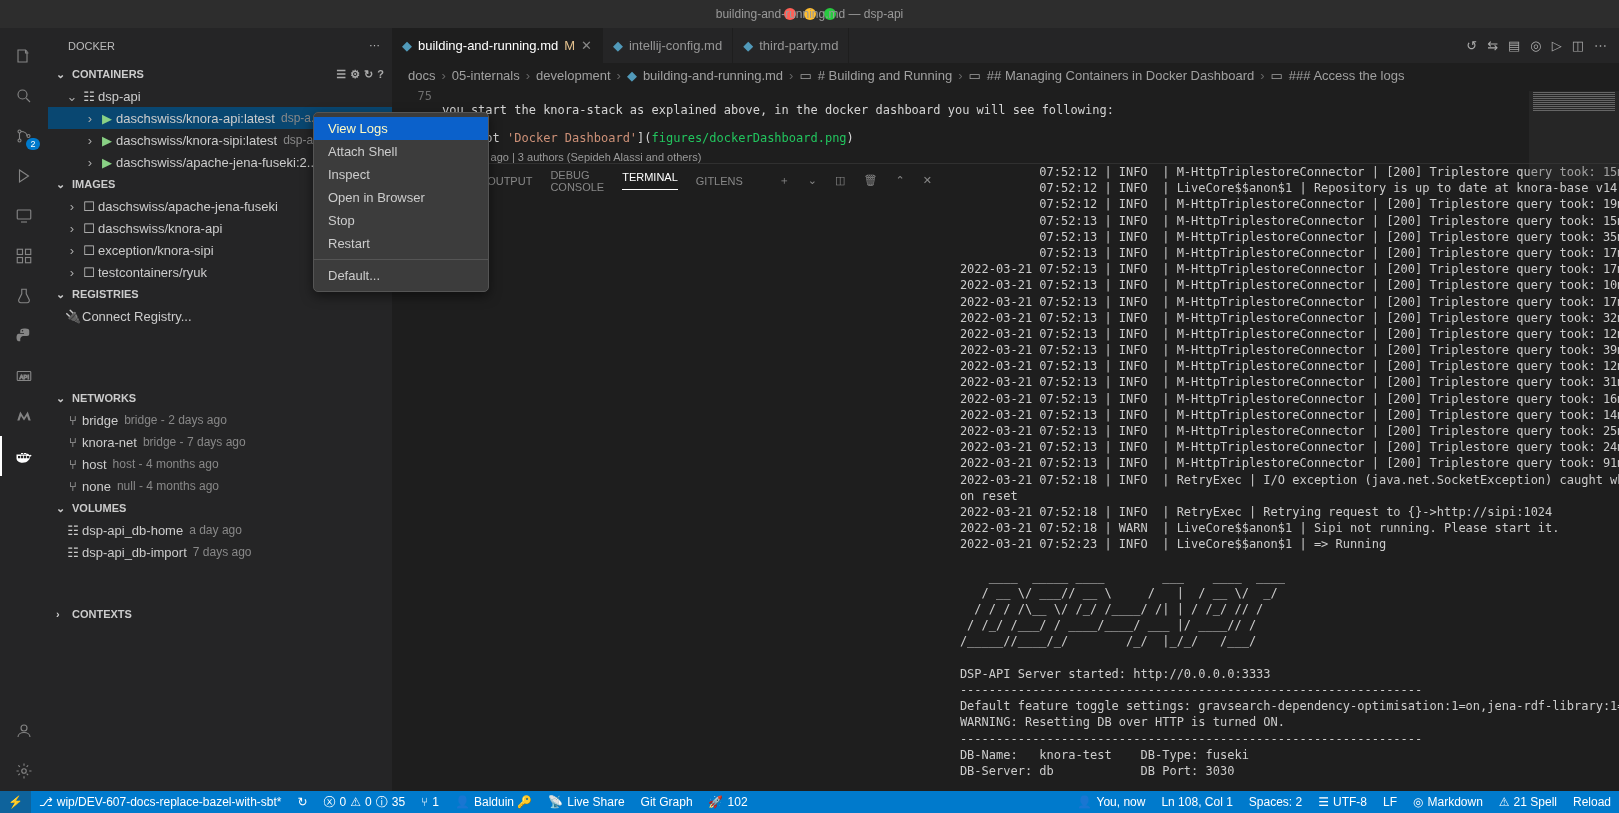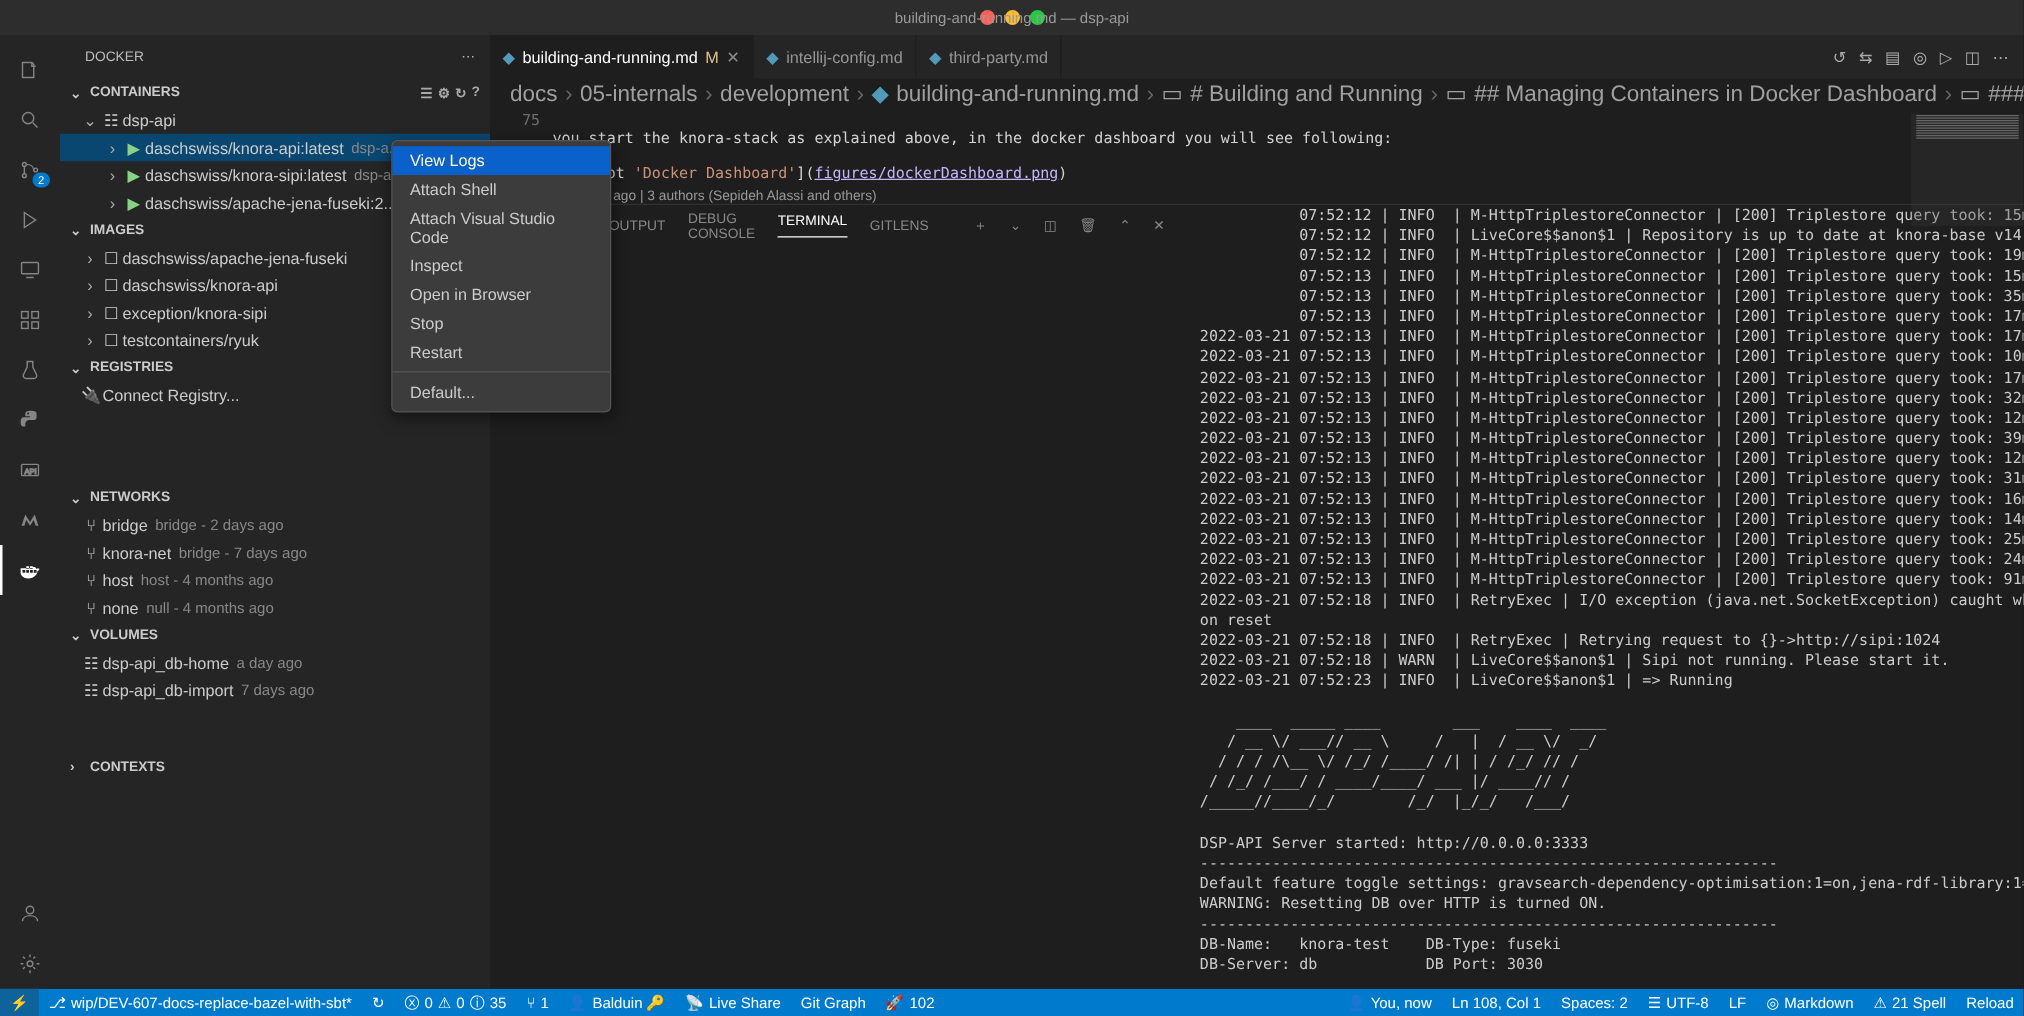--- a/index.html
+++ b/index.html
@@ -141,41 +141,41 @@
 }
 .tab.active { background: #1e1e1e; color: #fff; }
 .tab .close { color: #888; }
 .tabs-right { margin-left: auto; display: flex; align-items: center; gap: 10px; padding-right: 12px; color: #aaa; }
 .breadcrumbs {
   height: 24px;
   display: flex;
   align-items: center;
   padding: 0 16px;
   gap: 6px;
-  font-size: 18px;
+  font-size: 13px;
   color: #a0a0a0;
   overflow: hidden;
   white-space: nowrap;
   text-align: center;
 }
 .breadcrumbs .sep { color: #666; }
 .editor-body {
   display: flex;
   flex: 0 0 auto;
 }
 .gutter { width: 50px; text-align: right; color: #6e6e6e; font-family: Menlo, monospace; font-size: 12px; padding-right: 10px; padding-top: 2px; }
 .code {
   font-family: Menlo, monospace;
   font-size: 12px;
   color: #d4d4d4;
   padding-top: 2px;
   white-space: pre;
 }
 .code .str { color: #ce9178; }
-.code .link { color: #c4b5fd; text-decoration: underline; }
+.code .link { color: #22c55e; }
 .codelens { font-size: 11px; color: #999; padding-left: 60px; margin-top: 6px; }
 .panel {
   flex: 1;
   display: flex;
   flex-direction: row;
   border-top: 1px solid #303030;
   min-height: 0;
 }
 .panel-tabs {
   height: 33px;
@@ -662,20 +662,19 @@
   <div class="cell">
       <span>⚠</span>
       <span>21 Spell</span>
     </div>
   <div class="cell">Reload</div>
 </div>
 
 <div class="context-menu">
   <div class="item hover">View Logs</div>
   <div class="item">Attach Shell</div>
-  <div class="item">Attach Visual Studio Code</div>
   <div class="item">Inspect</div>
   <div class="item">Open in Browser</div>
   <div class="item">Stop</div>
   <div class="item">Restart</div>
   <div class="sep"></div>
   <div class="item">Default...</div>
 </div>
 
 </body></html>

